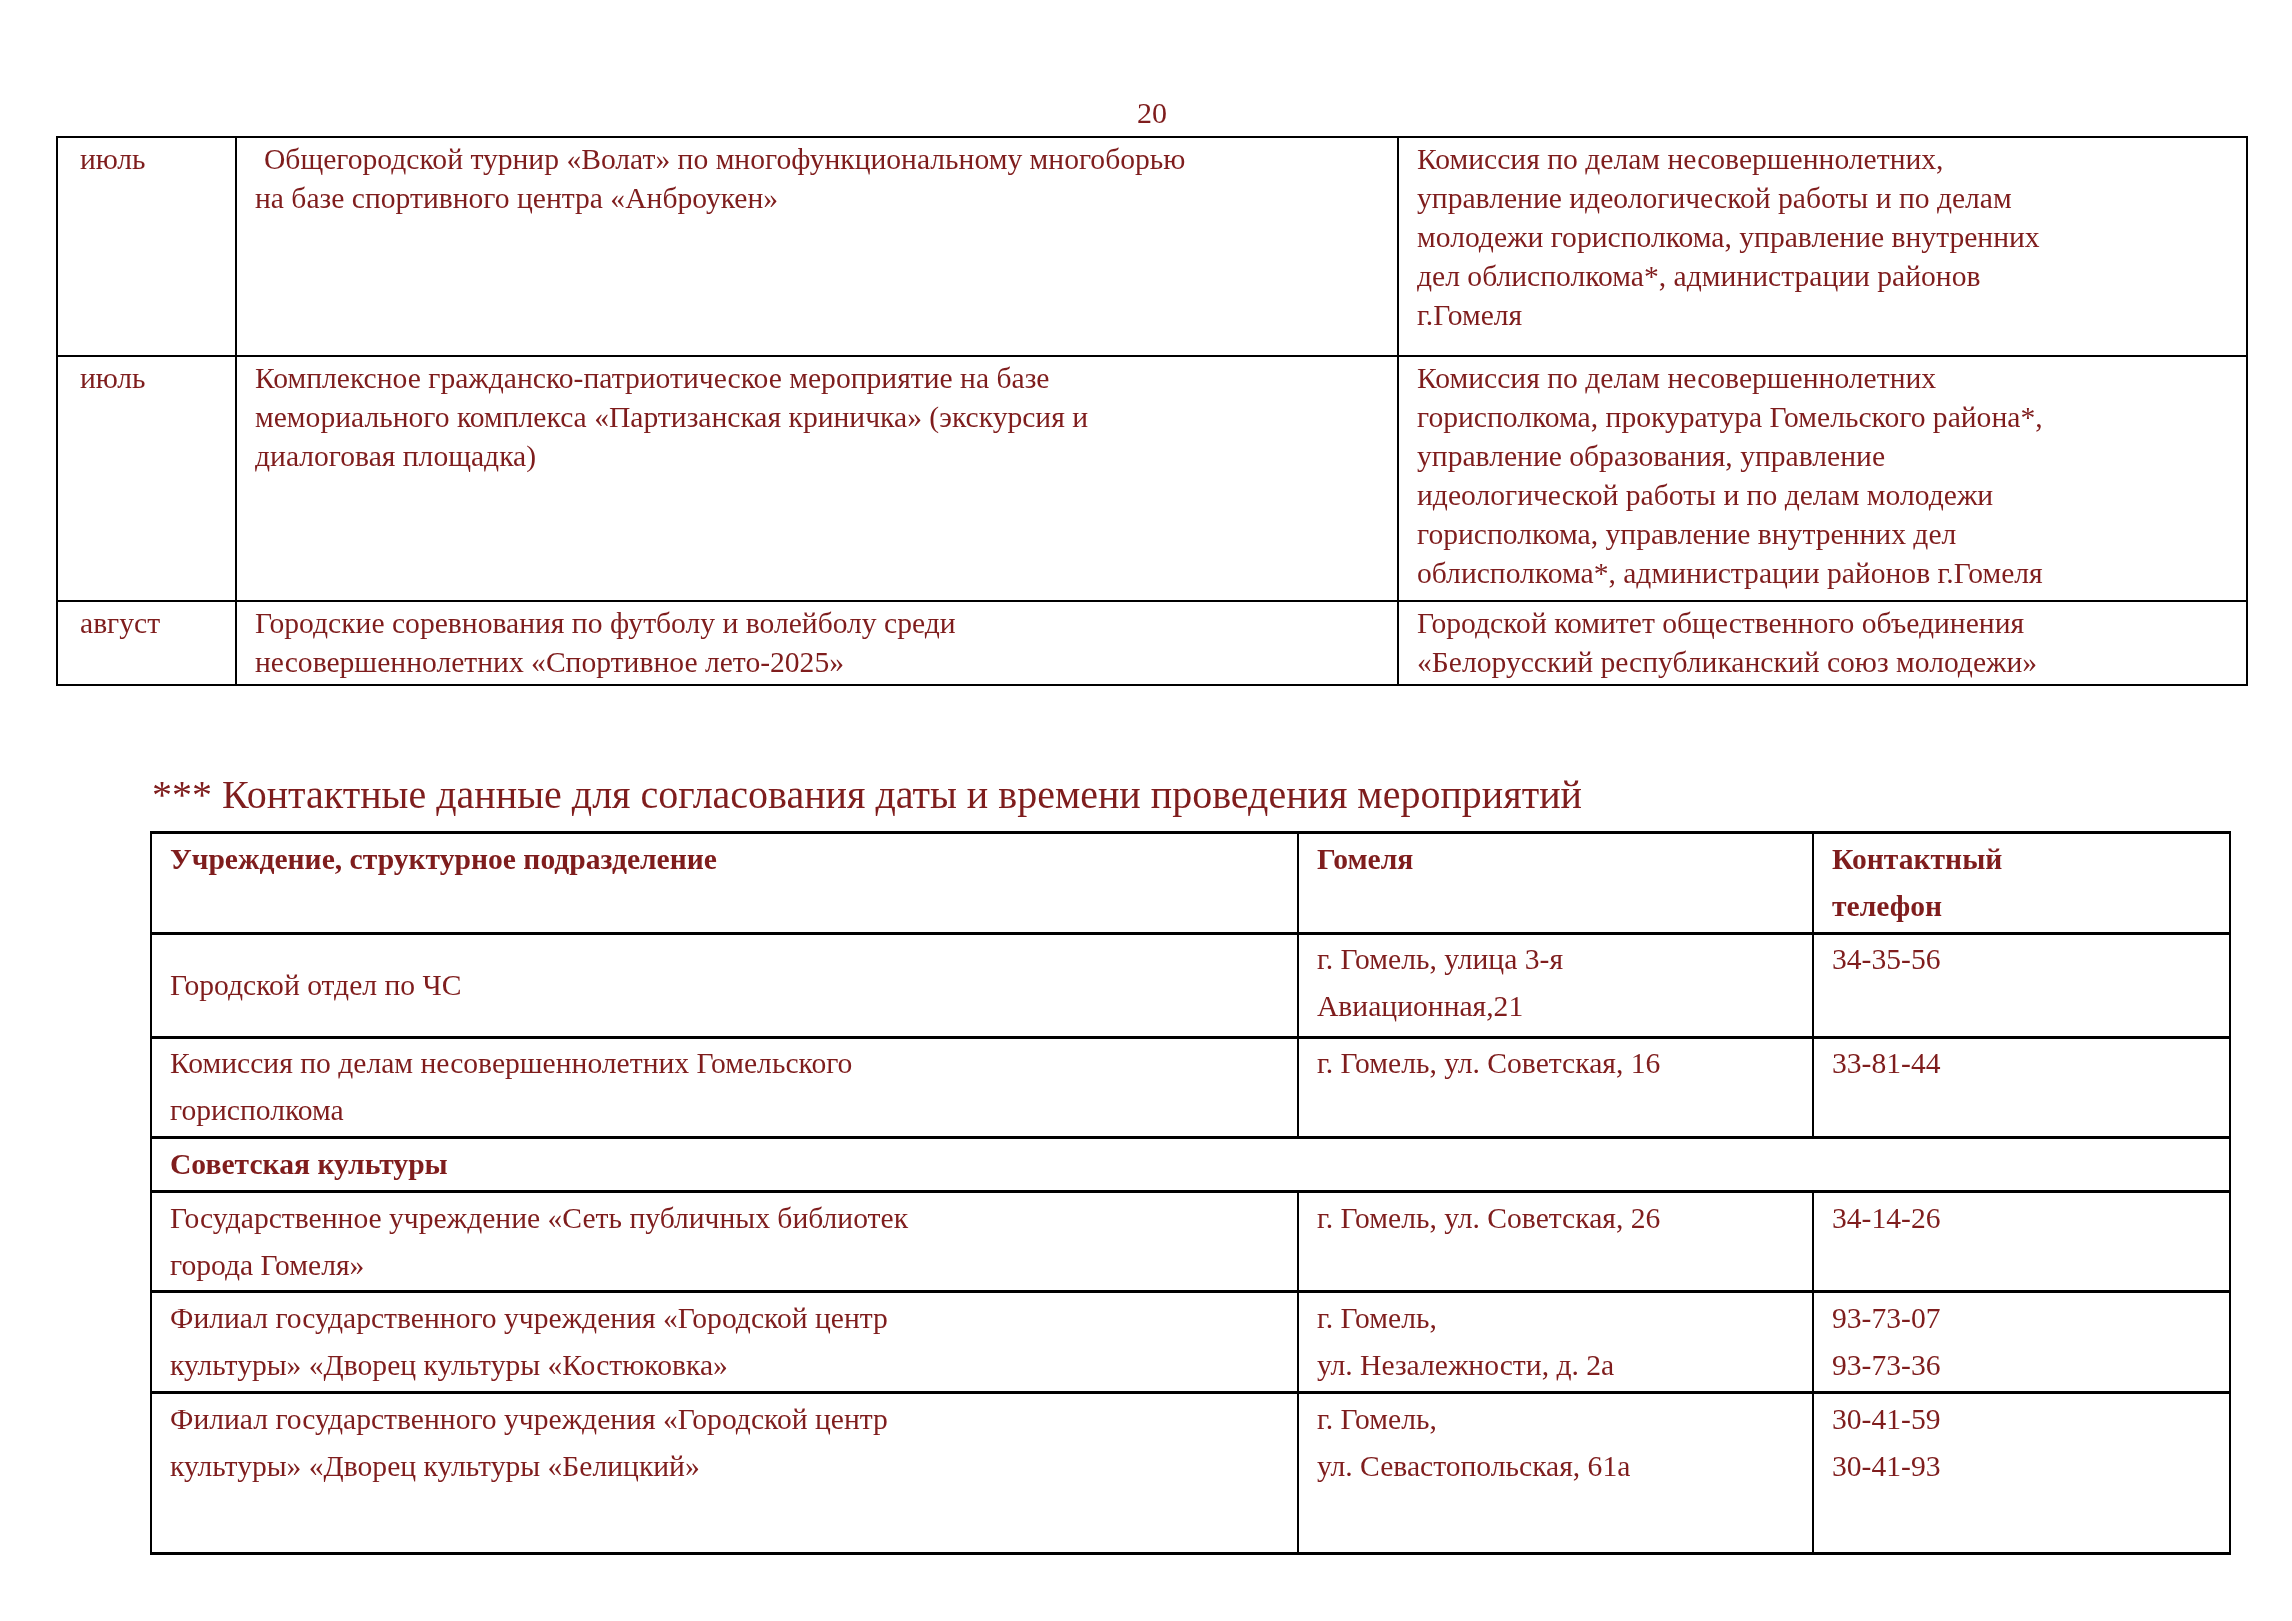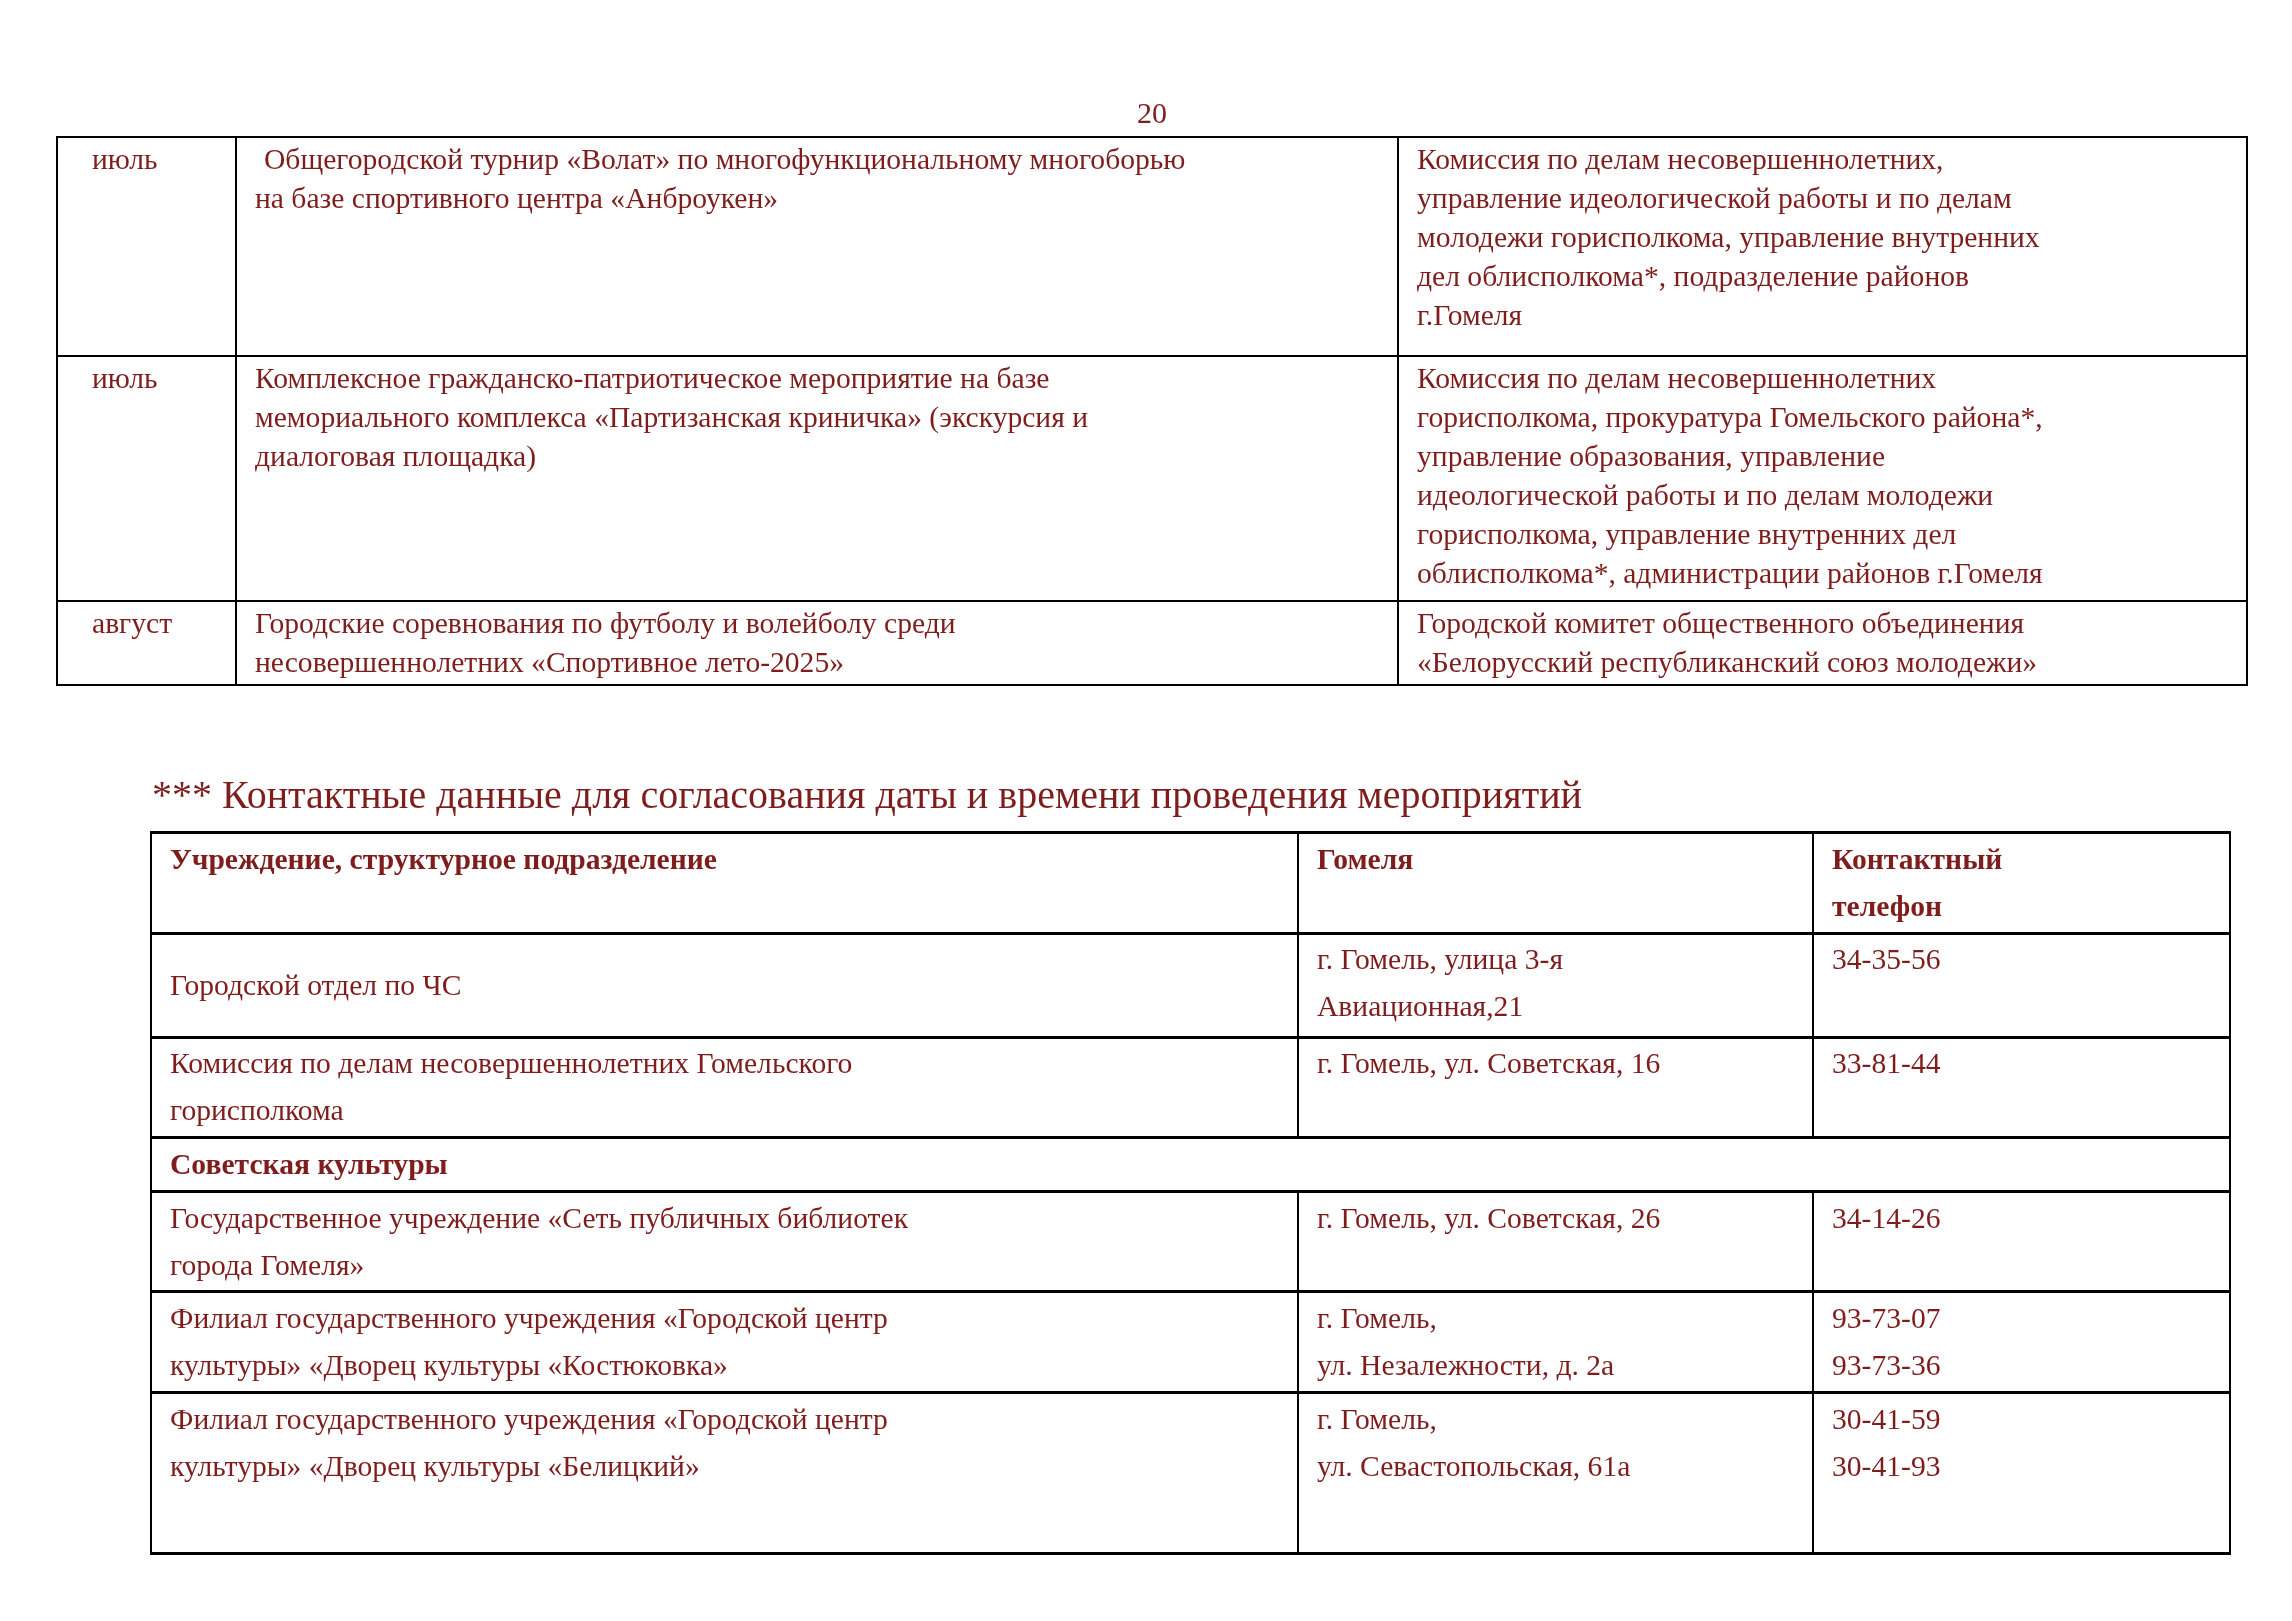--- a/index.html
+++ b/index.html
@@ -22,21 +22,21 @@
     border-collapse:collapse;table-layout:fixed;
   }
   #events-table td{
     border:2.7px solid #000;
     vertical-align:top;
     padding:1.8px 12.5px 1.8px 18px;
     line-height:39px;
     white-space:pre-line;
     overflow:hidden;
   }
-  #events-table td.month{padding-left:34px;}
+  #events-table td.month{padding-left:22px;}
   #events-table td.indent-first{text-indent:9px;}
   
   #contacts-heading{
     position:absolute;left:152px;top:776px;
     font-size:40px;line-height:38px;
     white-space:nowrap;
   }
   
   #contacts-table{
     position:absolute;left:150px;top:831px;
@@ -69,21 +69,21 @@
         <col style="width:849px">
     </colgroup>
     <tbody>
       <tr style="height:219px">
         <td class="month">июль</td>
         <td class="indent-first">Общегородской турнир «Волат» по многофункциональному многоборью
 на базе спортивного центра «Анброукен»</td>
         <td>Комиссия по делам несовершеннолетних,
 управление идеологической работы и по делам
 молодежи горисполкома, управление внутренних
-дел облисполкома*, подразделение районов
+дел облисполкома*, администрации районов
 г.Гомеля</td>
       </tr>
       <tr style="height:245px">
         <td class="month">июль</td>
         <td>Комплексное гражданско-патриотическое мероприятие на базе
 мемориального комплекса «Партизанская криничка» (экскурсия и
 диалоговая площадка)</td>
         <td>Комиссия по делам несовершеннолетних
 горисполкома, прокуратура Гомельского района*,
 управление образования, управление

